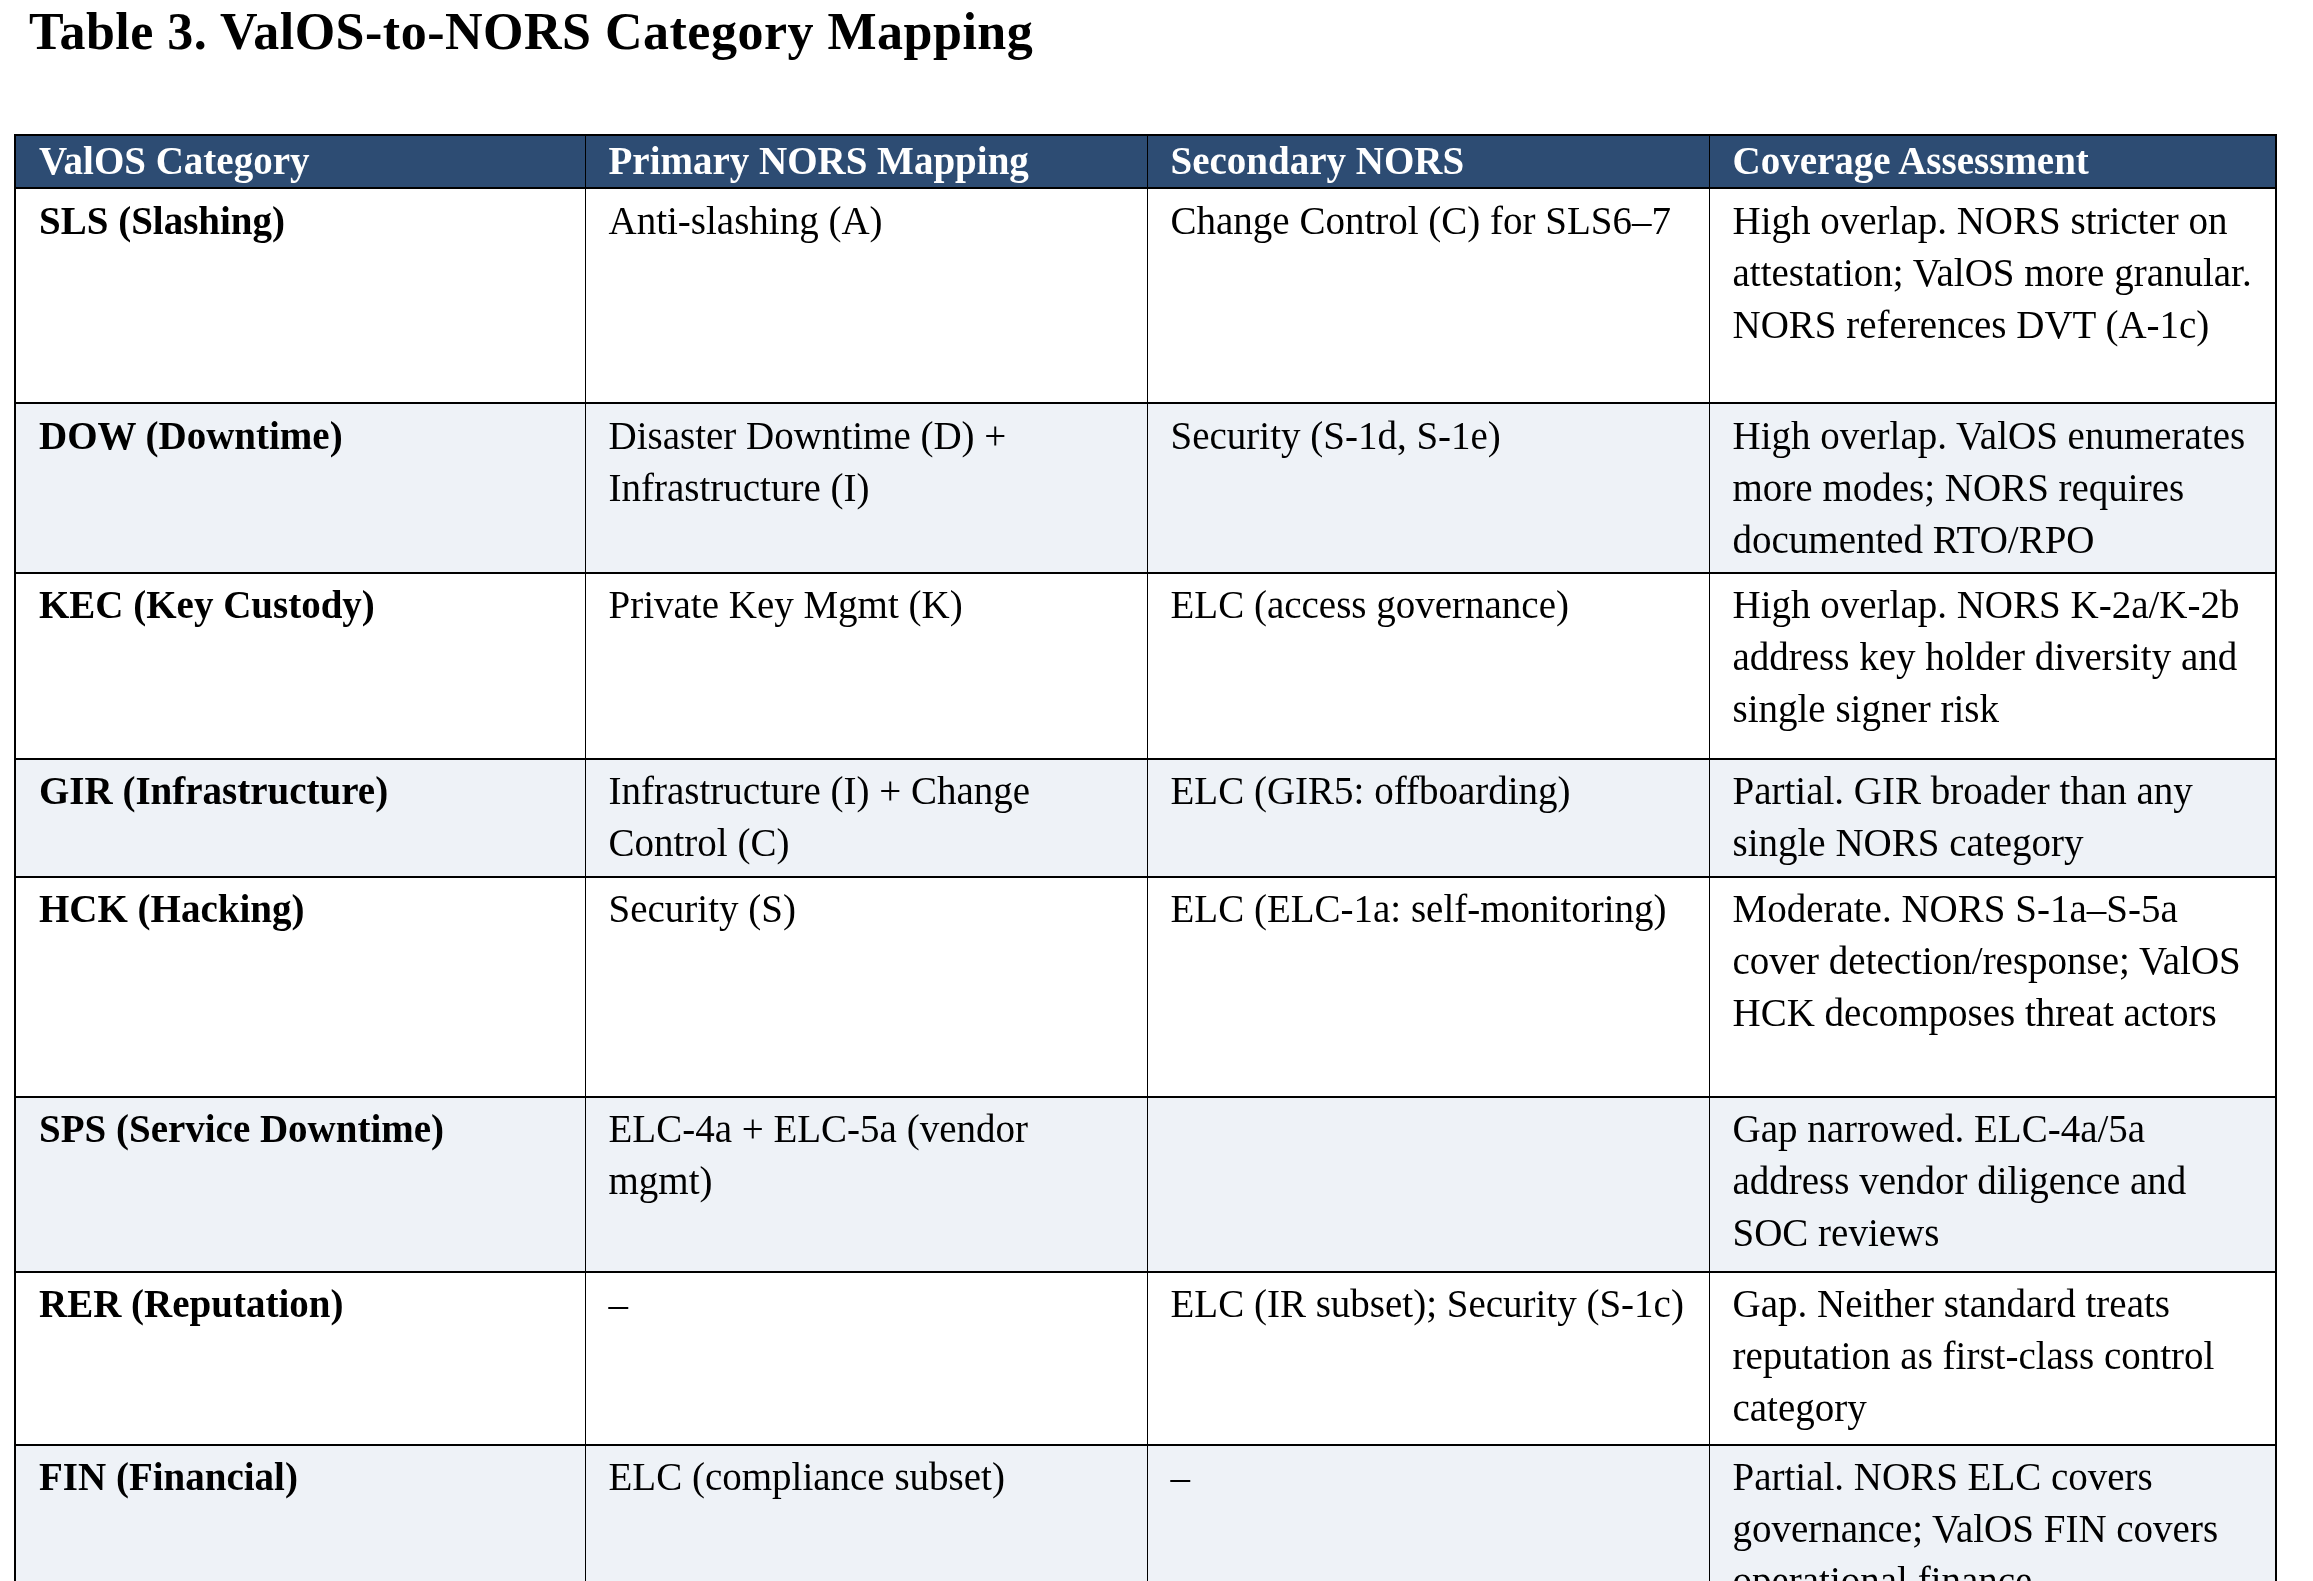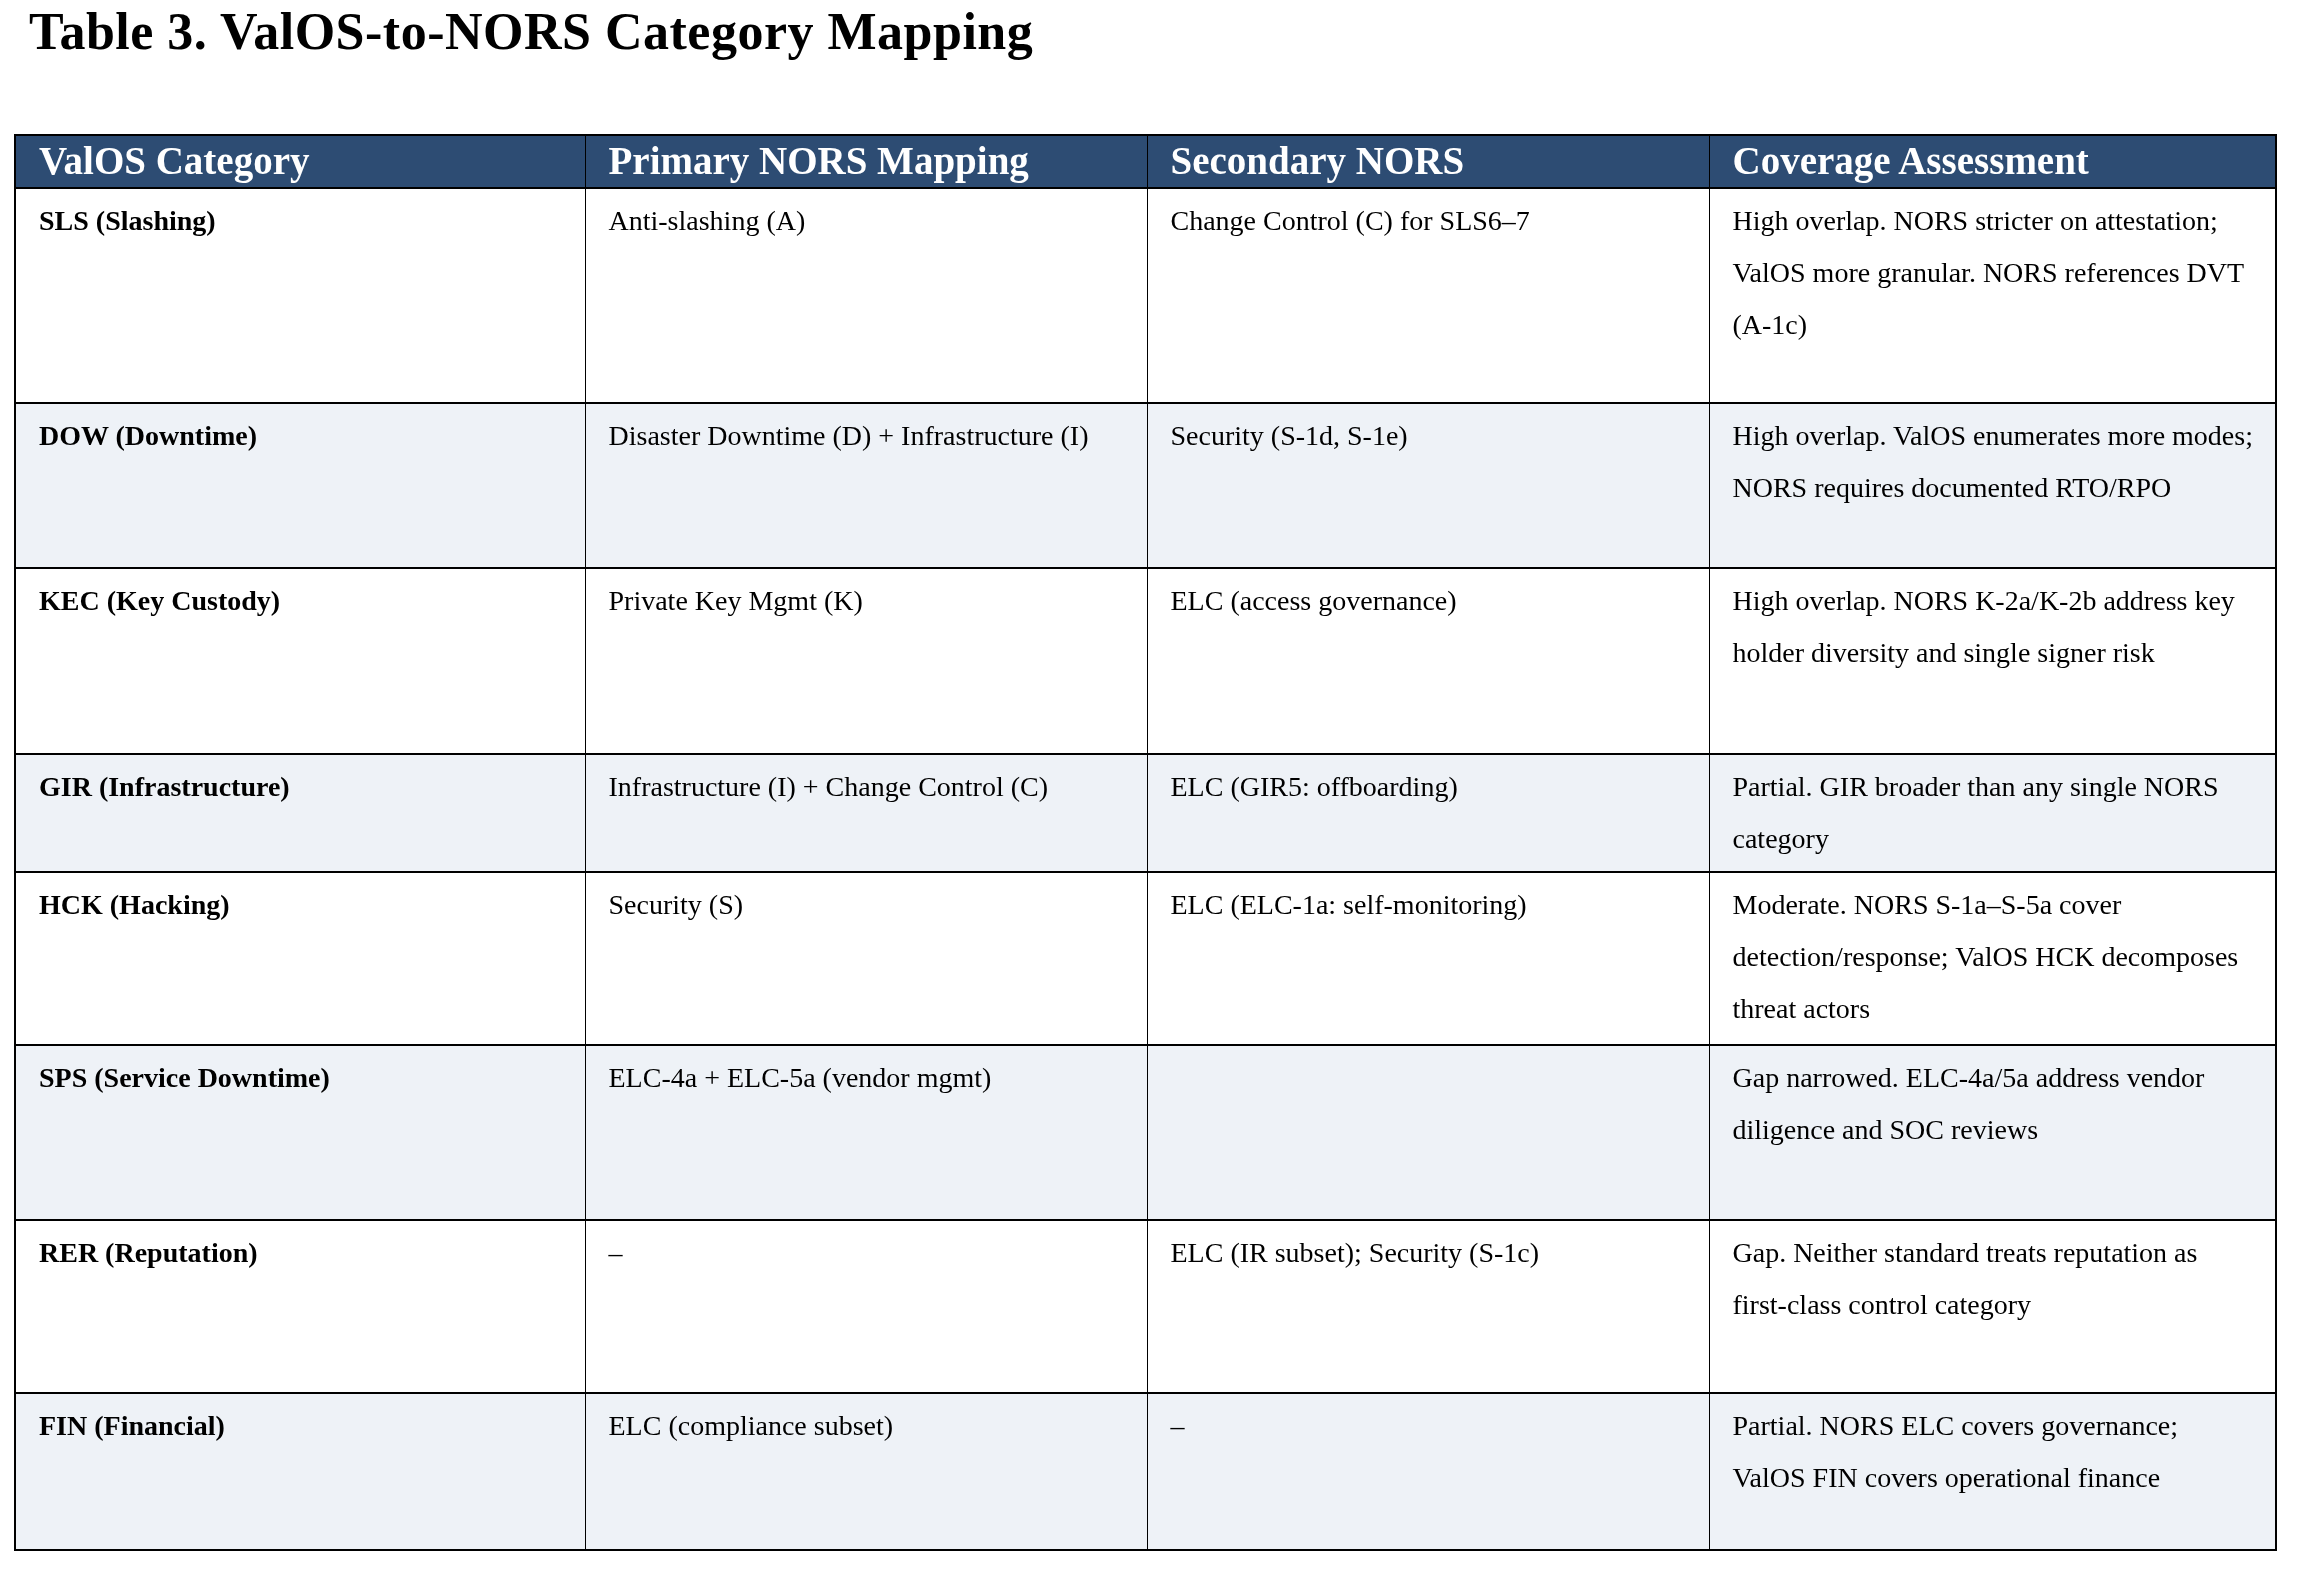--- a/index.html
+++ b/index.html
@@ -49,38 +49,38 @@
     height:53px;
     padding:1.9px 19.4px 3.9px 23px;
     border-left:1.9px solid var(--border);
     border-right:1.9px solid var(--border);
     border-top:2.9px solid var(--border);
     border-bottom:2.9px solid var(--border);
     white-space:nowrap;
     overflow:hidden;
   }
   td{
-    font-size:28px;
+    font-size:39px;
     line-height:52px;
     vertical-align:top;
     padding:5.8px 21.3px 5.8px 23px;
     border-left:1.9px solid var(--border);
     border-right:1.9px solid var(--border);
     border-top:2.9px solid var(--border);
     border-bottom:2.9px solid var(--border);
     background:#ffffff;
     overflow:hidden;
   }
   td:first-child{font-weight:bold;}
   tbody tr:nth-child(even) td{background:var(--alt-row-bg);}
   tbody tr:nth-child(1){height:215px;}
   tbody tr:nth-child(2){height:165px;}
   tbody tr:nth-child(3){height:186px;}
   tbody tr:nth-child(4){height:118px;}
-  tbody tr:nth-child(5){height:173px;}
+  tbody tr:nth-child(5){height:220px;}
   tbody tr:nth-child(6){height:175px;}
   tbody tr:nth-child(7){height:173px;}
   tbody tr:nth-child(8){height:157px;padding-left:23px;}
 </style>
 </head>
 <body>
 
 <div class="page">
 
   <div class="doc-title">Table 3. ValOS-to-NORS Category Mapping</div>

